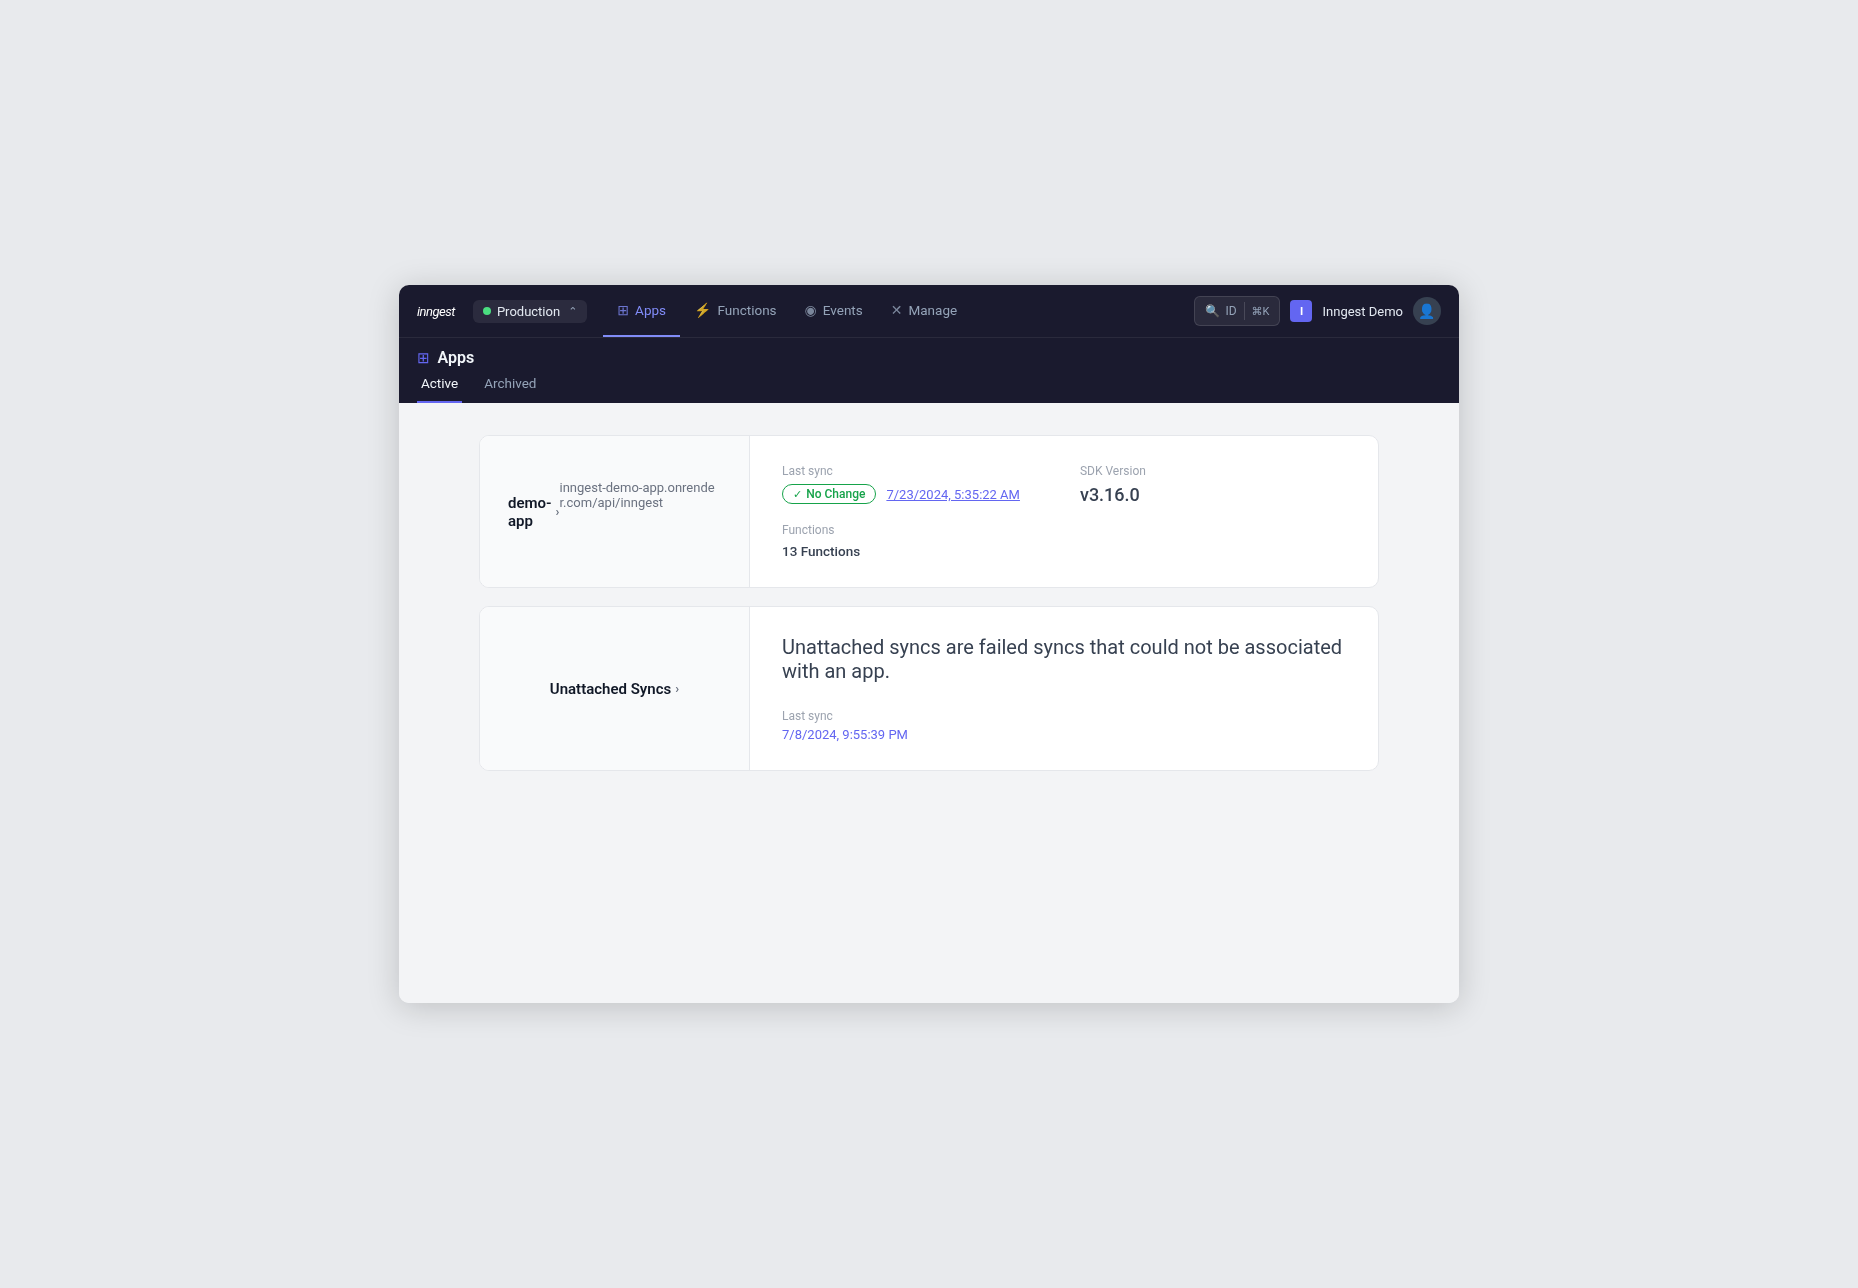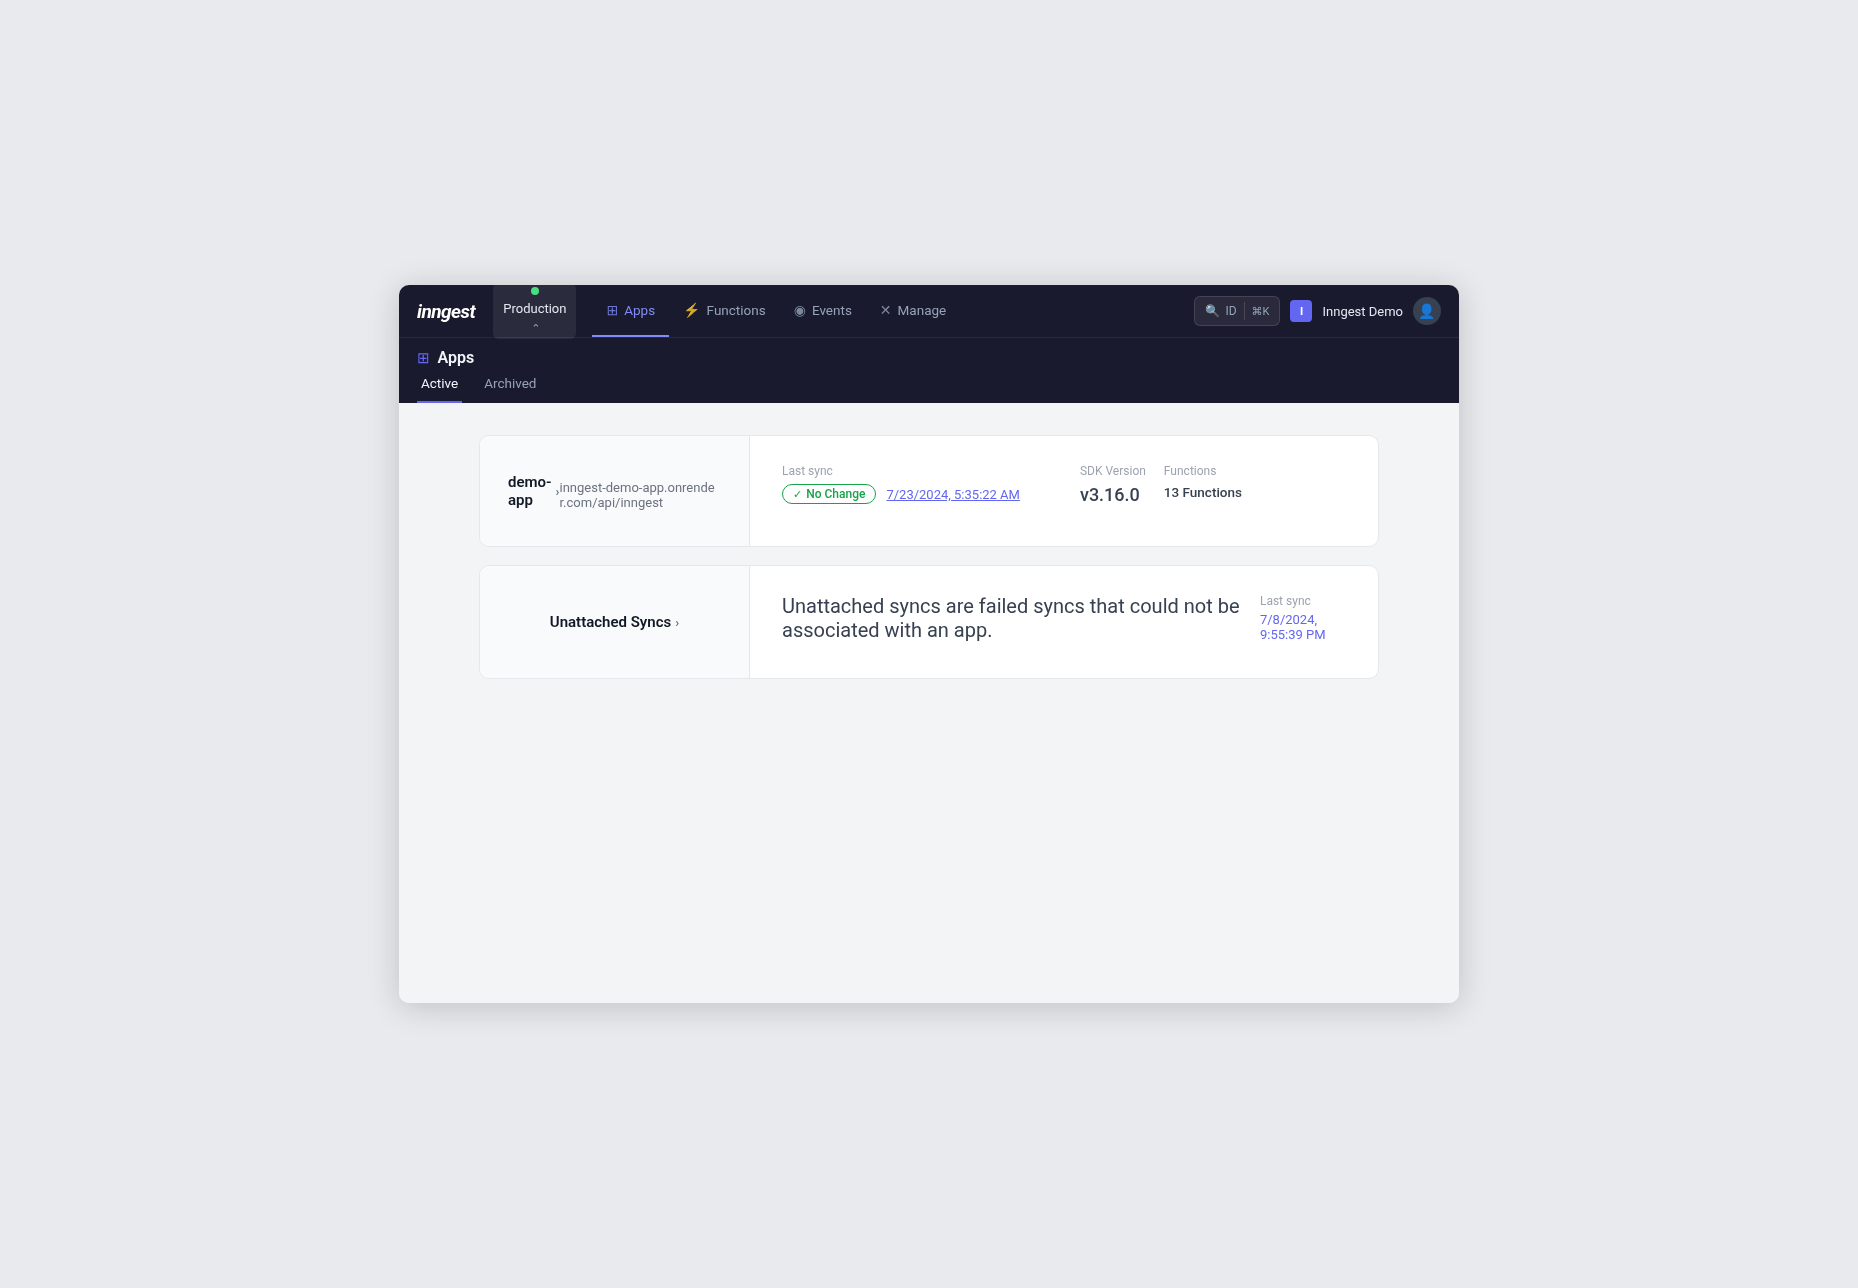--- a/index.html
+++ b/index.html
@@ -22,36 +22,35 @@
     .topnav {
       background: #1a1a2e;
       display: flex;
       align-items: center;
       padding: 0 18px;
       height: 52px;
       gap: 0;
     }
     .logo {
       color: #fff;
-      font-size: 19px;
-      font-weight: 700;
+      font-size: 13px;
+      font-weight: 400;
       letter-spacing: -0.5px;
       margin-right: 18px;
       font-style: italic;
     }
     .env-selector {
       display: flex;
       align-items: center;
       gap: 6px;
       background: rgba(255,255,255,0.08);
       border-radius: 6px;
       padding: 4px 10px;
       cursor: pointer;
       margin-right: 16px;
-      flex-direction: column;
     }
     .env-dot {
       width: 8px;
       height: 8px;
       border-radius: 50%;
       background: #4ade80;
       display: inline-block;
     }
     .env-label {
       color: #e2e8f0;
@@ -259,20 +258,21 @@
     .app-url {
       font-size: 13px;
       color: #6b7280;
       margin-top: 8px;
       word-break: break-all;
     }
     .card-right {
       flex: 1;
       padding: 28px 32px;
       display: flex;
+      flex-direction: column;
       gap: 18px;
     }
     .card-meta-row {
       display: flex;
       align-items: flex-start;
       gap: 60px;
     }
     .meta-section {}
     .meta-label {
       font-size: 12px;

